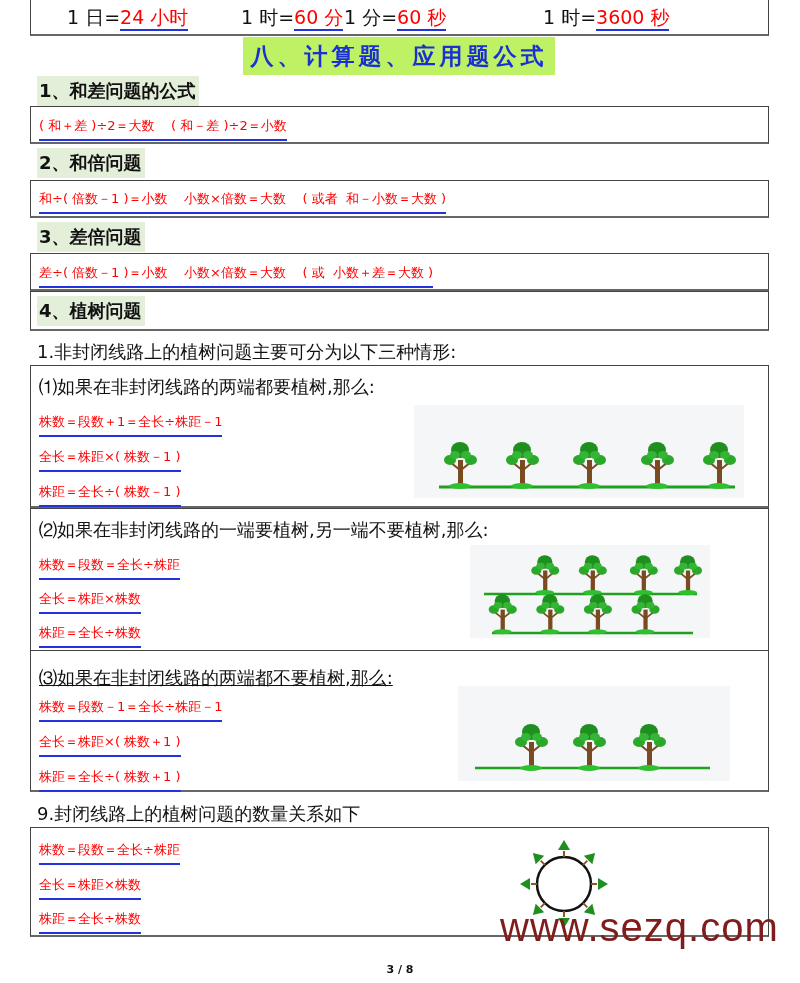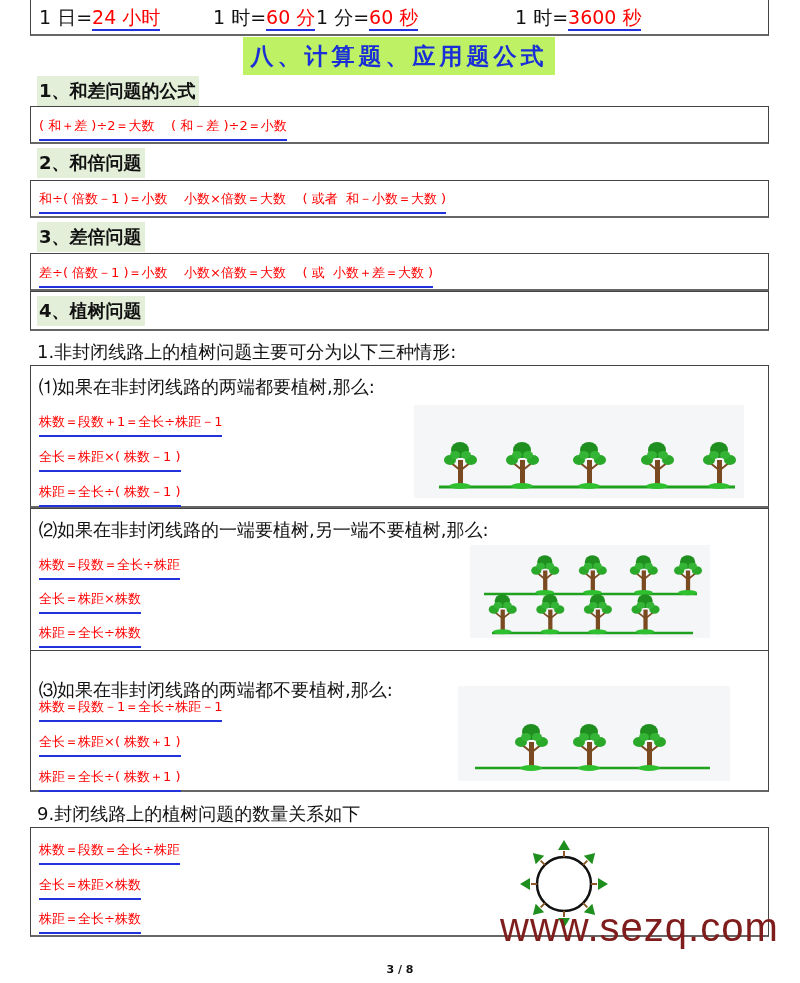--- a/index.html
+++ b/index.html
@@ -8,21 +8,21 @@
   .box { position: absolute; left: 30px; width: 739px; border: 1px solid #444; border-bottom: 2px solid #666; box-sizing: border-box; background: #fff; }
   .red { color: #f00; }
   .ul { border-bottom: 2px solid #2233dd; padding-bottom: 1px; }
   .fline { position: absolute; left: 8px; font-size: 13px; line-height: 24px; white-space: pre; }
   .heading { position: absolute; left: 37px; height: 30px; background: #e3efd9; font-size: 18px; font-weight: bold; line-height: 30px; padding: 0 3px 0 2px; white-space: nowrap; }
   .title { position: absolute; left: 243px; top: 37px; width: 312px; height: 38px; background: #bef264; color: #1a2fd6; font-size: 23px; font-weight: bold; line-height: 38px; text-align: center; letter-spacing: 4px; }
   .plain { position: absolute; left: 37px; font-size: 18px; line-height: 24px; white-space: nowrap; }
   .pic { position: absolute; background: #f4f6f7; }
   .watermark { position: absolute; left: 500px; top: 905px; font-size: 40px; color: #7f1d1d; letter-spacing: 1px; font-family: "Liberation Sans", sans-serif; }
   .pagenum { position: absolute; left: 0; width: 800px; top: 963px; text-align: center; font-size: 11px; font-weight: bold; }
-  .time-row { position: absolute; top: 6px; font-size: 19px; line-height: 24px; white-space: pre; }
+  .time-row { position: absolute; top: 6px; font-size: 19px; line-height: 24px; white-space: pre; margin-left: 28px; }
 </style>
 </head>
 <body>
 
 <div class="box" style="top:-2px; height:38px;">
   <span class="time-row" style="left:8px;"><span>1 日=</span><span class="red ul">24 小时</span></span>
   <span class="time-row" style="left:182px;"><span>1 时=</span><span class="red ul">60 分</span></span>
   <span class="time-row" style="left:285px;"><span>1 分=</span><span class="red ul">60 秒</span></span>
   <span class="time-row" style="left:484px;"><span>1 时=</span><span class="red ul">3600 秒</span></span>
 </div>
@@ -96,21 +96,21 @@
         <use href="#tree" x="22" y="56"></use>
         <use href="#tree" x="78" y="56"></use>
         <use href="#tree" x="134" y="56"></use>
         <use href="#tree" x="190" y="56"></use>
       </g>
     </svg>
   </div>
 </div>
 
 <div class="box" style="top:650px; height:142px;">
-  <span class="fline" style="top:27px; font-size:18px;">⑶如果在非封闭线路的两端都不要植树,那么:</span>
+  <span class="fline" style="top:15px; font-size:18px;text-decoration:underline;">⑶如果在非封闭线路的两端都不要植树,那么:</span>
   <span class="fline red ul" style="top:44px;">株数＝段数－1＝全长÷株距－1</span>
   <span class="fline red ul" style="top:79px;">全长＝株距×( 株数＋1 )</span>
   <span class="fline red ul" style="top:114px;">株距＝全长÷( 株数＋1 )</span>
   <div class="pic" style="left:427px; top:35px; width:272px; height:95px;">
     <svg width="272" height="95">
       <line x1="17" y1="82" x2="252" y2="82" stroke="#1fa01f" stroke-width="2.5"></line>
       <use href="#tree" x="57" y="36"></use>
       <use href="#tree" x="115" y="36"></use>
       <use href="#tree" x="175" y="36"></use>
     </svg>

